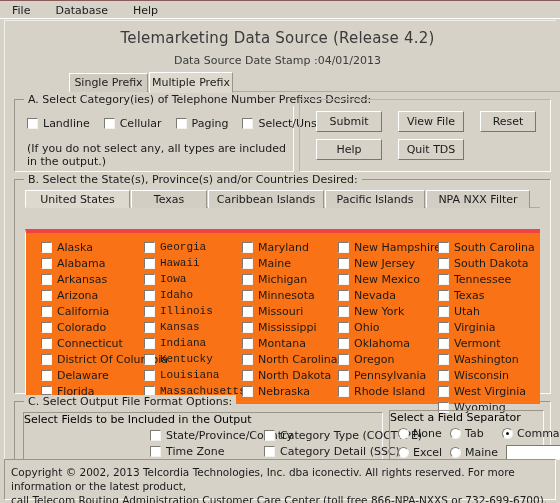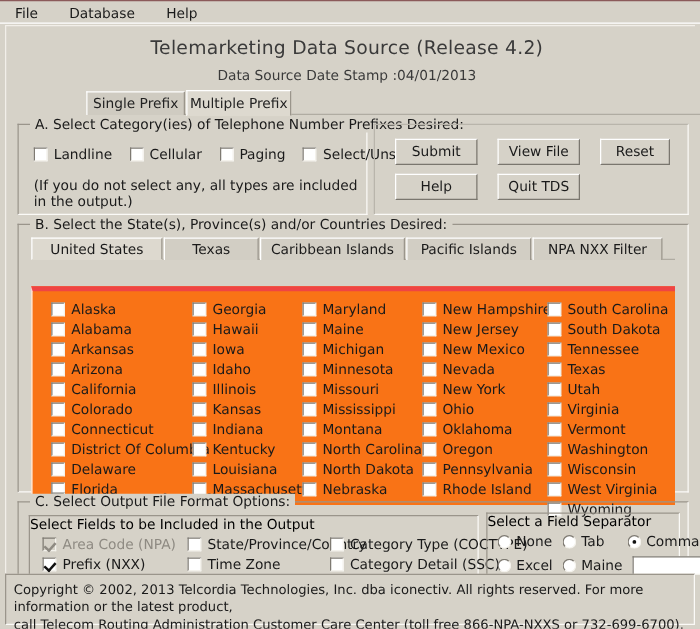--- a/index.html
+++ b/index.html
@@ -152,21 +152,21 @@
   #states{
     position:absolute;left:10px;top:28px;width:515px;height:175px;
     background:#f97316;
     border-left:1px solid #ffffff;border-top:4px solid #ef4444;
     box-sizing:border-box;
     margin-top:21px;
   }
   .statecol{position:absolute;top:6px;}
   .statecol .cbrow{height:16px;}
   #col0{left:15px;}
-  #col1{left:128px;}
+  #col1{left:118px;font-family:Liberation Mono, monospace;}
   #col2{left:216px;}
   #col3{left:312px;}
   #col4{left:412px;}
   #selectall-row{position:absolute;left:15px;top:160px;}
   
   .fieldcol{position:absolute;top:14px;}
   .fieldcol .cbrow{height:16px;}
   #fcol0{left:10px;}
   #fcol1{left:126px;}
   #fcol2{left:240px;}
@@ -479,34 +479,20 @@
           <span>Select/Unselect All</span>
         </div>
       </div>
     </div>
 
     <div class="group" id="group-c">
       <div class="glabel">C. Select Output File Format Options:</div>
 
       <div id="group-fields">
         <div class="glabel">Select Fields to be Included in the Output</div>
-        <div class="fieldcol" id="fcol0">
-            <div class="cbrow disabled">
-              <span class="cb checked disabled"></span>
-              <span>Area Code (NPA)</span>
-            </div>
-            <div class="cbrow">
-              <span class="cb checked"></span>
-              <span>Prefix (NXX)</span>
-            </div>
-            <div class="cbrow">
-              <span class="cb"></span>
-              <span>Block IDs</span>
-            </div>
-          </div>
         <div class="fieldcol" id="fcol1">
             <div class="cbrow">
               <span class="cb"></span>
               <span>State/Province/Country</span>
             </div>
             <div class="cbrow">
               <span class="cb"></span>
               <span>Time Zone</span>
             </div>
             <div class="cbrow">

